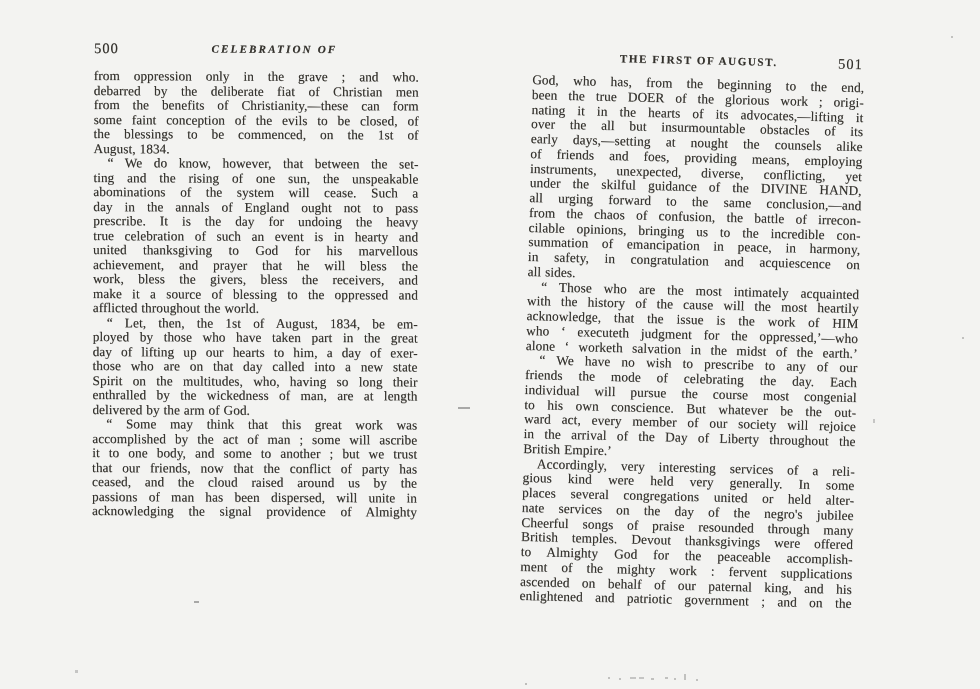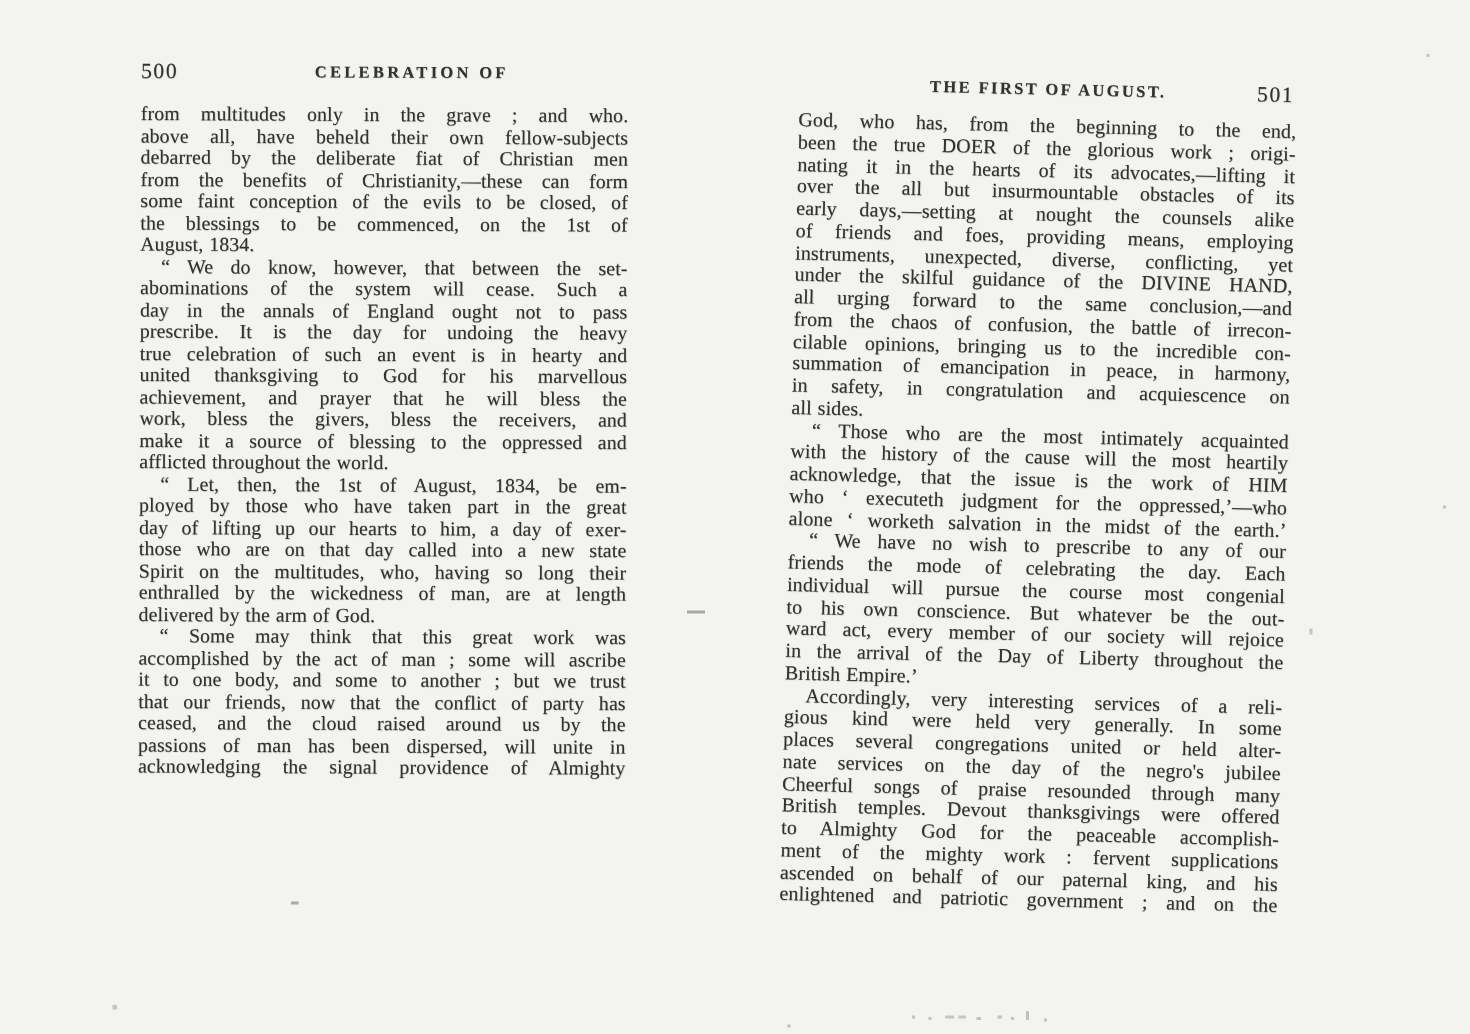--- a/index.html
+++ b/index.html
@@ -17,21 +17,21 @@
   .page-left  { left: 94px;  top: 42px; width: 325px; transform: rotate(0.25deg); transform-origin: left top; }
   .page-right { left: 533px; top: 50px; width: 332px; transform: rotate(1.4deg);  transform-origin: left top; }
 
   .running-head { position: relative; height: 15px; }
   .running-title {
     position: absolute; top: 0; left: 50%;
     transform: translateX(-50%);
     font-weight: bold; font-size: 11px; letter-spacing: 2.2px;
     white-space: nowrap;
   }
-  .page-left  .running-title { left: calc(50% + 18px); }
+  .page-left  .running-title { left: calc(50% + 18px); font-style: italic; }
   .page-right .running-title { letter-spacing: 1.6px; }
   .pagenum { position: absolute; top: -2px; font-size: 14.5px; letter-spacing: 1px; }
   .pagenum.num-left  { left: 0; }
   .pagenum.num-right { right: 2px; }
 
   .page-body { margin-top: 12px; }
   .page-right .page-body { margin-top: 8px; }
 
   .line {
     height: 14.5px; line-height: 14.5px;
@@ -51,28 +51,28 @@
 <body style="background: rgb(243, 243, 241);">
 
 <div class="spread">
 
   <section class="page page-left" style="color: rgb(52, 50, 45);">
     <div class="running-head">
       <span class="pagenum num-left txt">500</span>
       <span class="running-title txt">CELEBRATION OF</span>
     </div>
     <div class="page-body txt">
-        <div class="line">from multitudes only in the grave ; and who.</div>
-        <div class="line">above all, have beheld their own fellow-subjects</div>
+        <div class="line">from oppression only in the grave ; and who.</div>
         <div class="line">debarred by the deliberate fiat of Christian men</div>
         <div class="line">from the benefits of Christianity,—these can form</div>
         <div class="line">some faint conception of the evils to be closed, of</div>
         <div class="line">the blessings to be commenced, on the 1st of</div>
         <div class="line short">August, 1834.</div>
         <div class="line indent">“ We do know, however, that between the set-</div>
+        <div class="line">ting and the rising of one sun, the unspeakable</div>
         <div class="line">abominations of the system will cease.  Such a</div>
         <div class="line">day in the annals of England ought not to pass</div>
         <div class="line">prescribe.  It is the day for undoing the heavy</div>
         <div class="line">true celebration of such an event is in hearty and</div>
         <div class="line">united thanksgiving to God for his marvellous</div>
         <div class="line">achievement, and prayer that he will bless the</div>
         <div class="line">work, bless the givers, bless the receivers, and</div>
         <div class="line">make it a source of blessing to the oppressed and</div>
         <div class="line short">afflicted throughout the world.</div>
         <div class="line indent">“ Let, then, the 1st of August, 1834, be em-</div>

